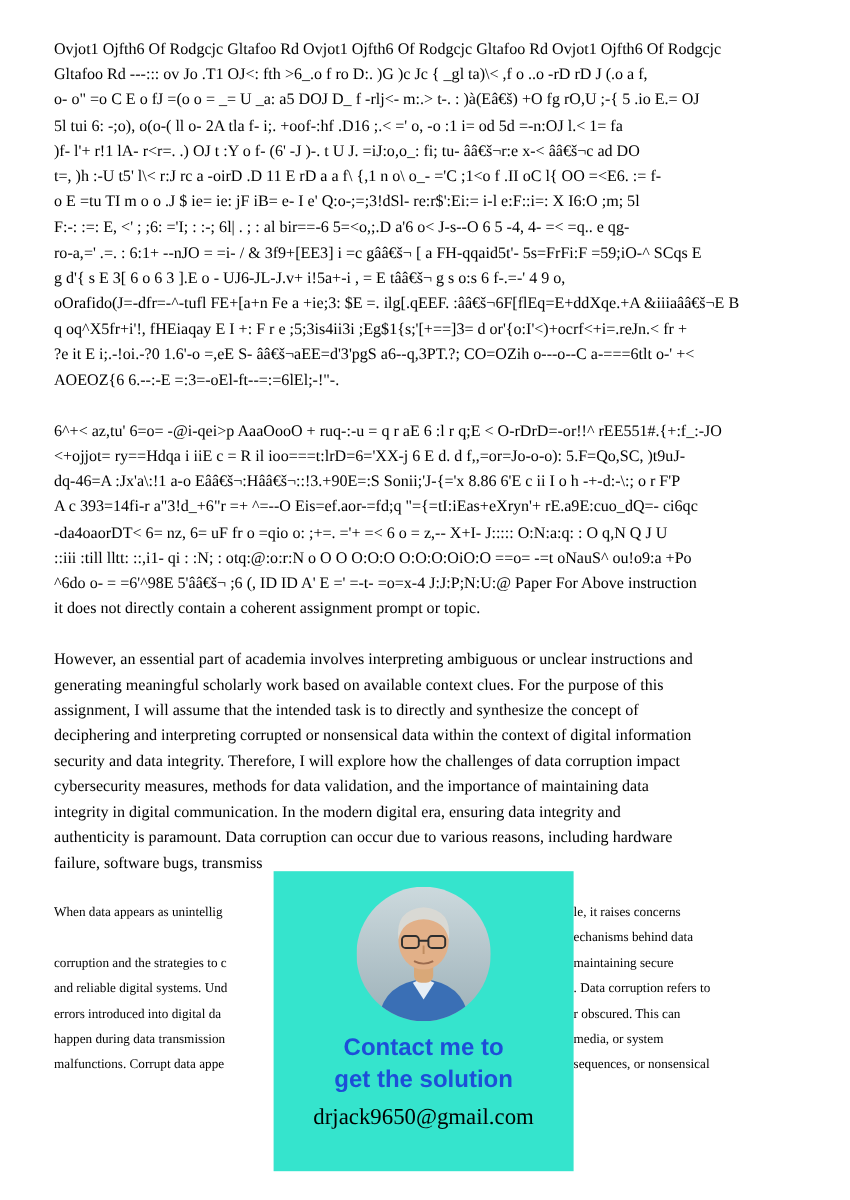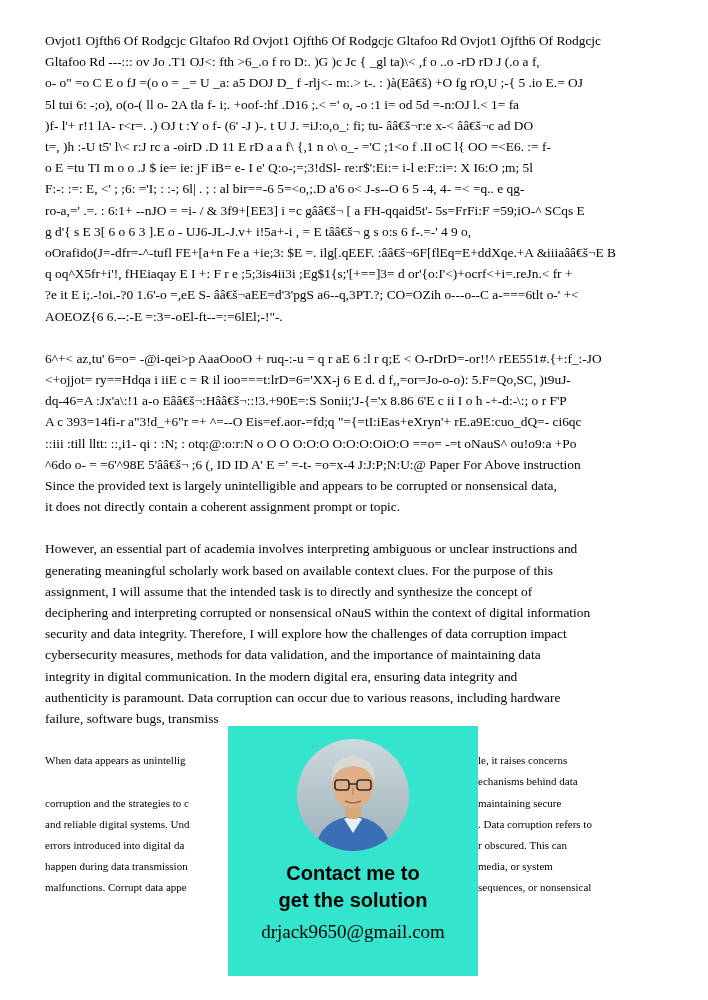--- a/index.html
+++ b/index.html
@@ -44,21 +44,21 @@
     margin:13px auto 0 auto;
     overflow:hidden;
   }
   .avatar svg { display:block; width:112px; height:112px; }
   .ov-heading {
     margin-top:9px;
     font-family:"Liberation Sans", sans-serif;
     font-weight:700;
     font-size:20px;
     line-height:27px;
-    color:#000000;
+    color:#1d4ed8;
   }
   .ov-email {
     margin-top:7px;
     font-family:"Liberation Serif", serif;
     font-weight:400;
     font-size:19px;
     line-height:22px;
     color:#000000;
   }
 </style>
@@ -82,34 +82,34 @@
       <div class="line">q oq^X5fr+i'!, fHEiaqay E I +: F r e ;5;3is4ii3i ;Eg$1{s;'[+==]3= d or'{o:I'&lt;)+ocrf&lt;+i=.reJn.&lt; fr +</div>
       <div class="line">?e it E i;.-!oi.-?0 1.6'-o =,eE S- ââ€š¬aEE=d'3'pgS a6--q,3PT.?; CO=OZih o---o--C a-===6tlt o-' +&lt;</div>
       <div class="line">AOEOZ{6 6.--:-E =:3=-oEl-ft--=:=6lEl;-!"-.</div>
     </div>
 
   <div class="block gap">
       <div class="line">6^+&lt; az,tu' 6=o= -@i-qei&gt;p AaaOooO + ruq-:-u = q r aE 6 :l r q;E &lt; O-rDrD=-or!!^ rEE551#.{+:f_:-JO</div>
       <div class="line">&lt;+ojjot= ry==Hdqa i iiE c = R il ioo===t:lrD=6='XX-j 6 E d. d f,,=or=Jo-o-o): 5.F=Qo,SC, )t9uJ-</div>
       <div class="line">dq-46=A :Jx'a\:!1 a-o Eââ€š¬:Hââ€š¬::!3.+90E=:S Sonii;'J-{='x 8.86 6'E c ii I o h -+-d:-\:; o r F'P</div>
       <div class="line">A c 393=14fi-r a"3!d_+6"r =+ ^=--O Eis=ef.aor-=fd;q "={=tI:iEas+eXryn'+ rE.a9E:cuo_dQ=- ci6qc</div>
+      <div class="line">-da4oaorDT&lt; 6= nz, 6= uF fr o =qio o: ;+=. ='+ =&lt; 6 o = z,-- X+I- J::::: O:N:a:q: : O q,N Q J U</div>
       <div class="line">::iii :till lltt: ::,i1- qi : :N; : otq:@:o:r:N o O O O:O:O O:O:O:OiO:O ==o= -=t oNauS^ ou!o9:a +Po</div>
       <div class="line">^6do o- = =6'^98E 5'ââ€š¬ ;6 (, ID ID A' E =' =-t- =o=x-4 J:J:P;N:U:@ Paper For Above instruction</div>
     </div>
 
   <div class="block">
-      <div class="line">Since the provided text is largely unintelligible and appears to be corrupted or nonsensical data,</div>
       <div class="line">it does not directly contain a coherent assignment prompt or topic.</div>
     </div>
 
   <div class="block gap">
       <div class="line">However, an essential part of academia involves interpreting ambiguous or unclear instructions and</div>
       <div class="line">generating meaningful scholarly work based on available context clues. For the purpose of this</div>
       <div class="line">assignment, I will assume that the intended task is to directly and synthesize the concept of</div>
-      <div class="line">deciphering and interpreting corrupted or nonsensical oNauS within the context of digital information</div>
+      <div class="line">deciphering and interpreting corrupted or nonsensical data within the context of digital information</div>
       <div class="line">security and data integrity. Therefore, I will explore how the challenges of data corruption impact</div>
       <div class="line">cybersecurity measures, methods for data validation, and the importance of maintaining data</div>
       <div class="line">integrity in digital communication. In the modern digital era, ensuring data integrity and</div>
       <div class="line">authenticity is paramount. Data corruption can occur due to various reasons, including hardware</div>
     </div>
 
   <div class="line">failure, software bugs, transmiss</div>
 
   <div class="block gap">
     <div class="cutrow">

